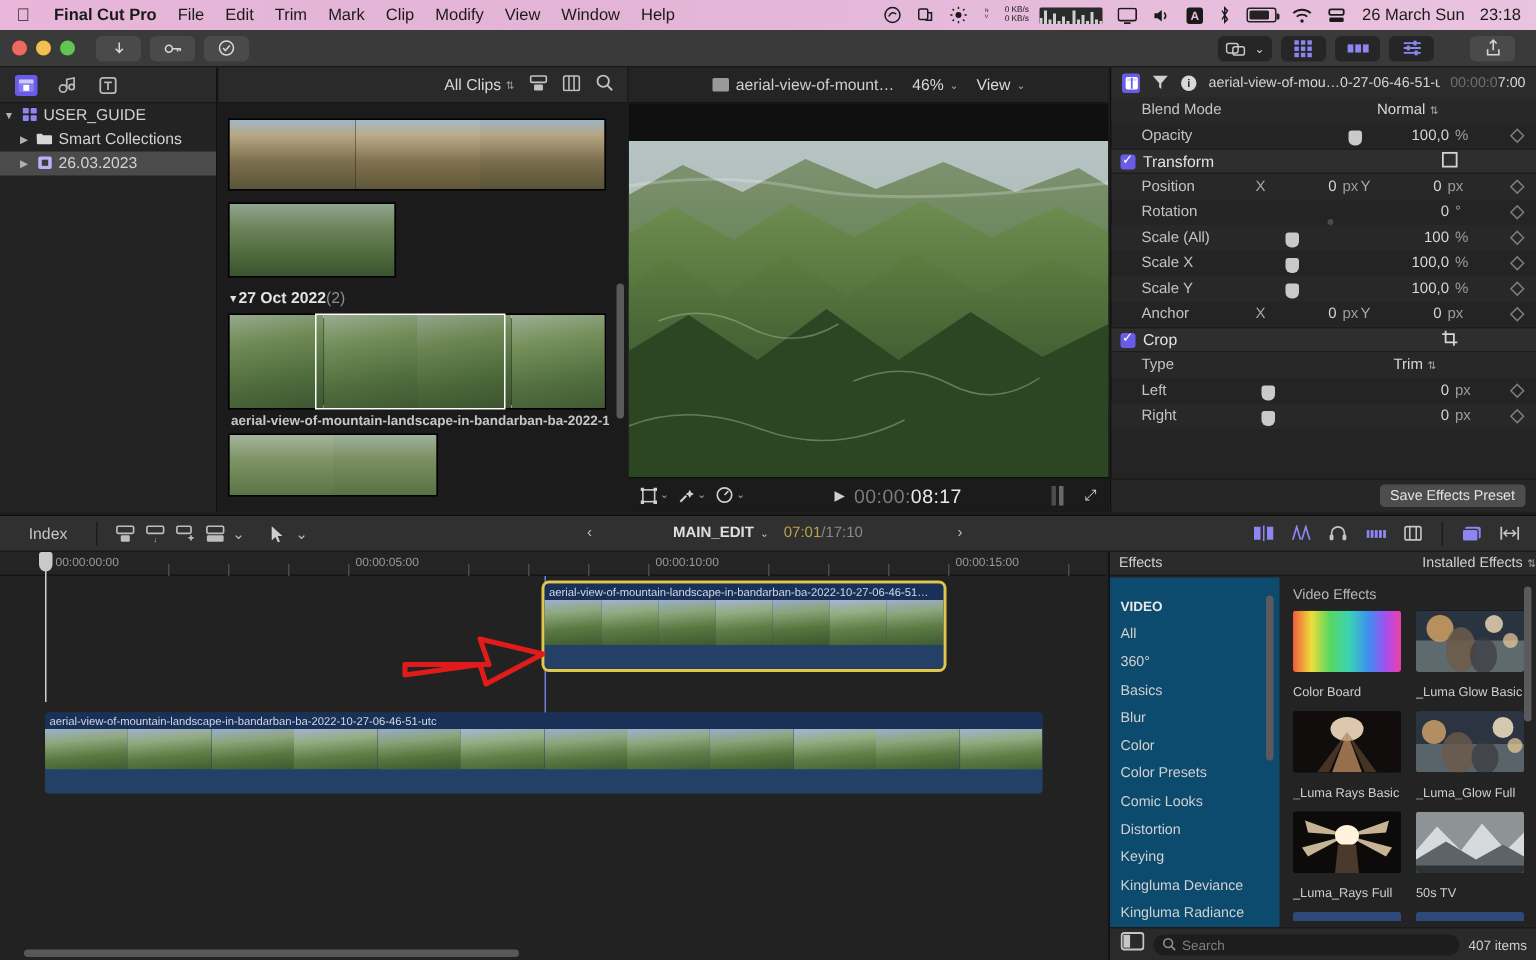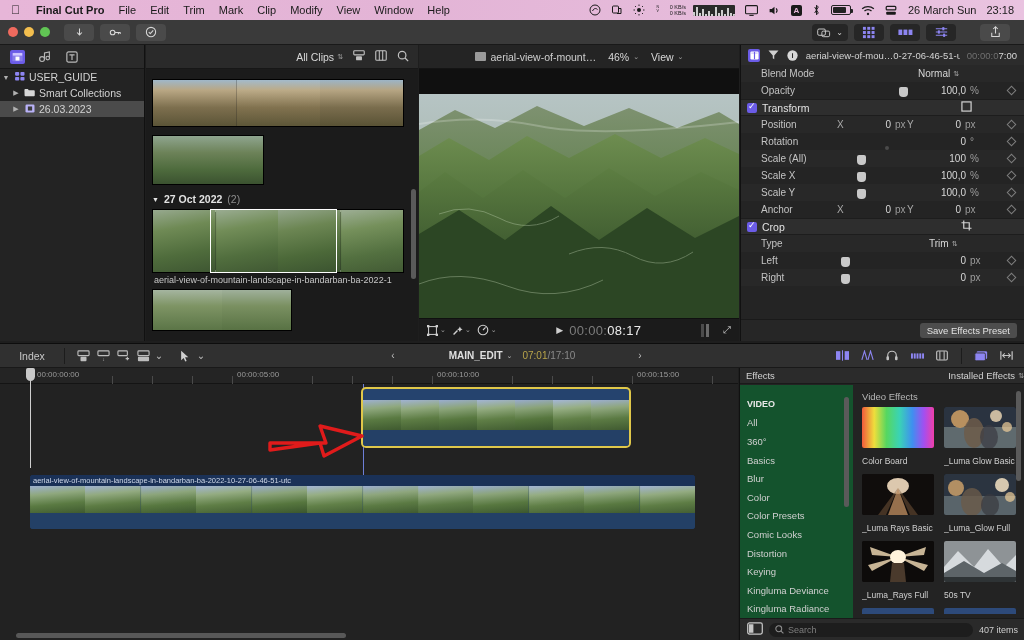--- a/index.html
+++ b/index.html
@@ -67,23 +67,23 @@
   .sb-ico.lib { color: #8d85f2; }
   .sb-ico.evt { color: #b9b2f7; }
 
   
   #browser { left: 146px; top: 45px; width: 272px; height: 296px; background: #1b1b1b; }
   .br-hdr { height: 24px; display: flex; align-items: center; justify-content: flex-end;
             gap: 10px; padding: 0 9px; background: #2a2a2a; border-bottom: 1px solid #171717; font-size: 10.5px; }
   .br-body { position: relative; height: 272px; overflow: hidden; }
   .strip { position: absolute; display: flex; border: 1px solid #000; overflow: hidden; }
   .strip .fr { height: 100%; background-size: cover; background-position: center; }
-  .datehdr { position: absolute; font-size: 10.5px; font-weight: bold; color: #e3e3e3; display: flex; gap: 5px; align-items: center; }
+  .datehdr { position: absolute; font-size: 10.5px; font-weight: bold; color: #e3e3e3; display: flex; align-items: center; }
   .datehdr .cnt { color: #8c8c8c; font-weight: normal; }
-  .clipname { position: absolute; font-size: 9px; color: #c6c6c6; white-space: nowrap; overflow: hidden; }
+  .clipname { position: absolute; font-size: 9px; color: #c6c6c6; white-space: nowrap; overflow: hidden; font-weight: bold; }
   .selstrip { box-shadow: 0 0 0 2px #f2f2f2 inset; }
   .br-foot { position: absolute; left: 0; bottom: 0; width: 272px; height: 18px; background: #222;
              display: flex; align-items: center; justify-content: center; font-size: 9.5px; color: #b0b0b0;
              border-top: 1px solid #111; }
   .scrollbar-v { position: absolute; right: 2px; width: 5px; background: #5a5a5a; border-radius: 3px; }
 
   
   #viewer { left: 419px; top: 45px; width: 320px; height: 296px; background: #101010; }
   .vw-hdr { height: 24px; display: flex; align-items: center; justify-content: center; gap: 12px;
             background: #242424; font-size: 10.5px; border-bottom: 1px solid #141414; }
@@ -149,21 +149,21 @@
   .clip .film .fr { flex: 1; background-size: cover; background-position: center; }
   .clip.sel { box-shadow: 0 0 0 2px #e0c84a; }
   .playhead2 { position: absolute; width: 1px; background: #6d7fd8; }
   .tl-scroll { position: absolute; bottom: 2px; height: 5px; background: #585858; border-radius: 3px; }
 
   
   #effects { position: absolute; left: 739px; top: 368px; width: 285px; height: 272px; background: #232323; border-left: 1px solid #111; }
   .fx-hdr { height: 16px; display: flex; align-items: center; background: #2b2b2b; font-size: 9.5px; border-bottom: 1px solid #1a1a1a; }
   .fx-hdr .l { width: 113px; padding-left: 6px; color: #d2d2d2; }
   .fx-hdr .r { flex: 1; display:flex; align-items:center; justify-content:flex-end; gap:3px; color: #d2d2d2; }
-  .fx-cats { position: absolute; left: 0; top: 17px; width: 113px; bottom: 22px; background: #14532d; overflow: hidden; text-align: center; }
+  .fx-cats { position: absolute; left: 0; top: 17px; width: 113px; bottom: 22px; background: #0c4a6e; overflow: hidden; text-align: center; }
   .fx-cat { height: 18.6px; display: flex; align-items: center; padding-left: 7px; font-size: 9.5px; color: #d0d0d0; }
   .fx-cat.grp { font-weight: bold; font-size: 9px; color: #e8e8e8; }
   .fx-grid { position: absolute; left: 114px; top: 17px; right: 0; bottom: 22px; padding: 6px 0 0 8px; overflow: hidden; }
   .fx-grid h4 { font-size: 9.5px; color: #b7b7b7; font-weight: normal; margin-bottom: 5px; }
   .fx-items { display: flex; flex-wrap: wrap; gap: 8px 10px; }
   .fx-item { width: 72px; }
   .fx-thumb { width: 72px; height: 41px; border-radius: 2px; background: #111; overflow: hidden; }
   .fx-lbl { font-size: 8.5px; color: #cfcfcf; margin-top: 8px; white-space: nowrap; overflow: hidden; }
   .fx-foot { position: absolute; left: 0; bottom: 0; width: 285px; height: 22px; background: #2a2a2a;
              display: flex; align-items: center; gap: 6px; padding: 0 7px; border-top: 1px solid #1a1a1a; }
@@ -857,20 +857,21 @@
       <div class="tl-lbl" style="left:437px">00:00:10:00</div>
       <div class="tl-lbl" style="left:637px">00:00:15:00</div>
     </div>
 
     <div class="playhead" style="left:30px; height:100px;">
       <span class="hd"></span>
     </div>
     <div class="playhead2" style="left:363px; top:16px; height:94px;"></div>
 
     <div class="clip sel" style="left:363px; top:21px; width:266px; height:57px;">
+      <div class="nm">aerial-view-of-mountain-landscape-in-bandarban-ba-2022-10-27-06-46-51…</div>
       <div style="position:absolute;left:0;top:11px;right:0;height:30px;overflow:hidden">
         <div class="film" style="height:30px">
           <div class="fr" style="background-image:linear-gradient(175deg,#9db0d0 0%,#8fa87e 28%,#5a7a42 62%,#3f5a30 100%)"></div>
           <div class="fr" style="background-image:linear-gradient(175deg,#a0b2d2 0%,#92aa80 28%,#5d7c44 62%,#415c31 100%)"></div>
           <div class="fr" style="background-image:linear-gradient(175deg,#9aadce 0%,#8ca57b 28%,#587840 62%,#3d5830 100%)"></div>
           <div class="fr" style="background-image:linear-gradient(175deg,#a2b4d4 0%,#94ac82 28%,#5f7e46 62%,#435e33 100%)"></div>
           <div class="fr" style="background-image:linear-gradient(175deg,#98abcc 0%,#8aa379 28%,#56763e 62%,#3b562e 100%)"></div>
           <div class="fr" style="background-image:linear-gradient(175deg,#a4b6d6 0%,#96ae84 28%,#618048 62%,#456035 100%)"></div>
           <div class="fr" style="background-image:linear-gradient(175deg,#9caecf 0%,#8ea67d 28%,#5b7a43 62%,#405a31 100%)"></div>
         </div>

